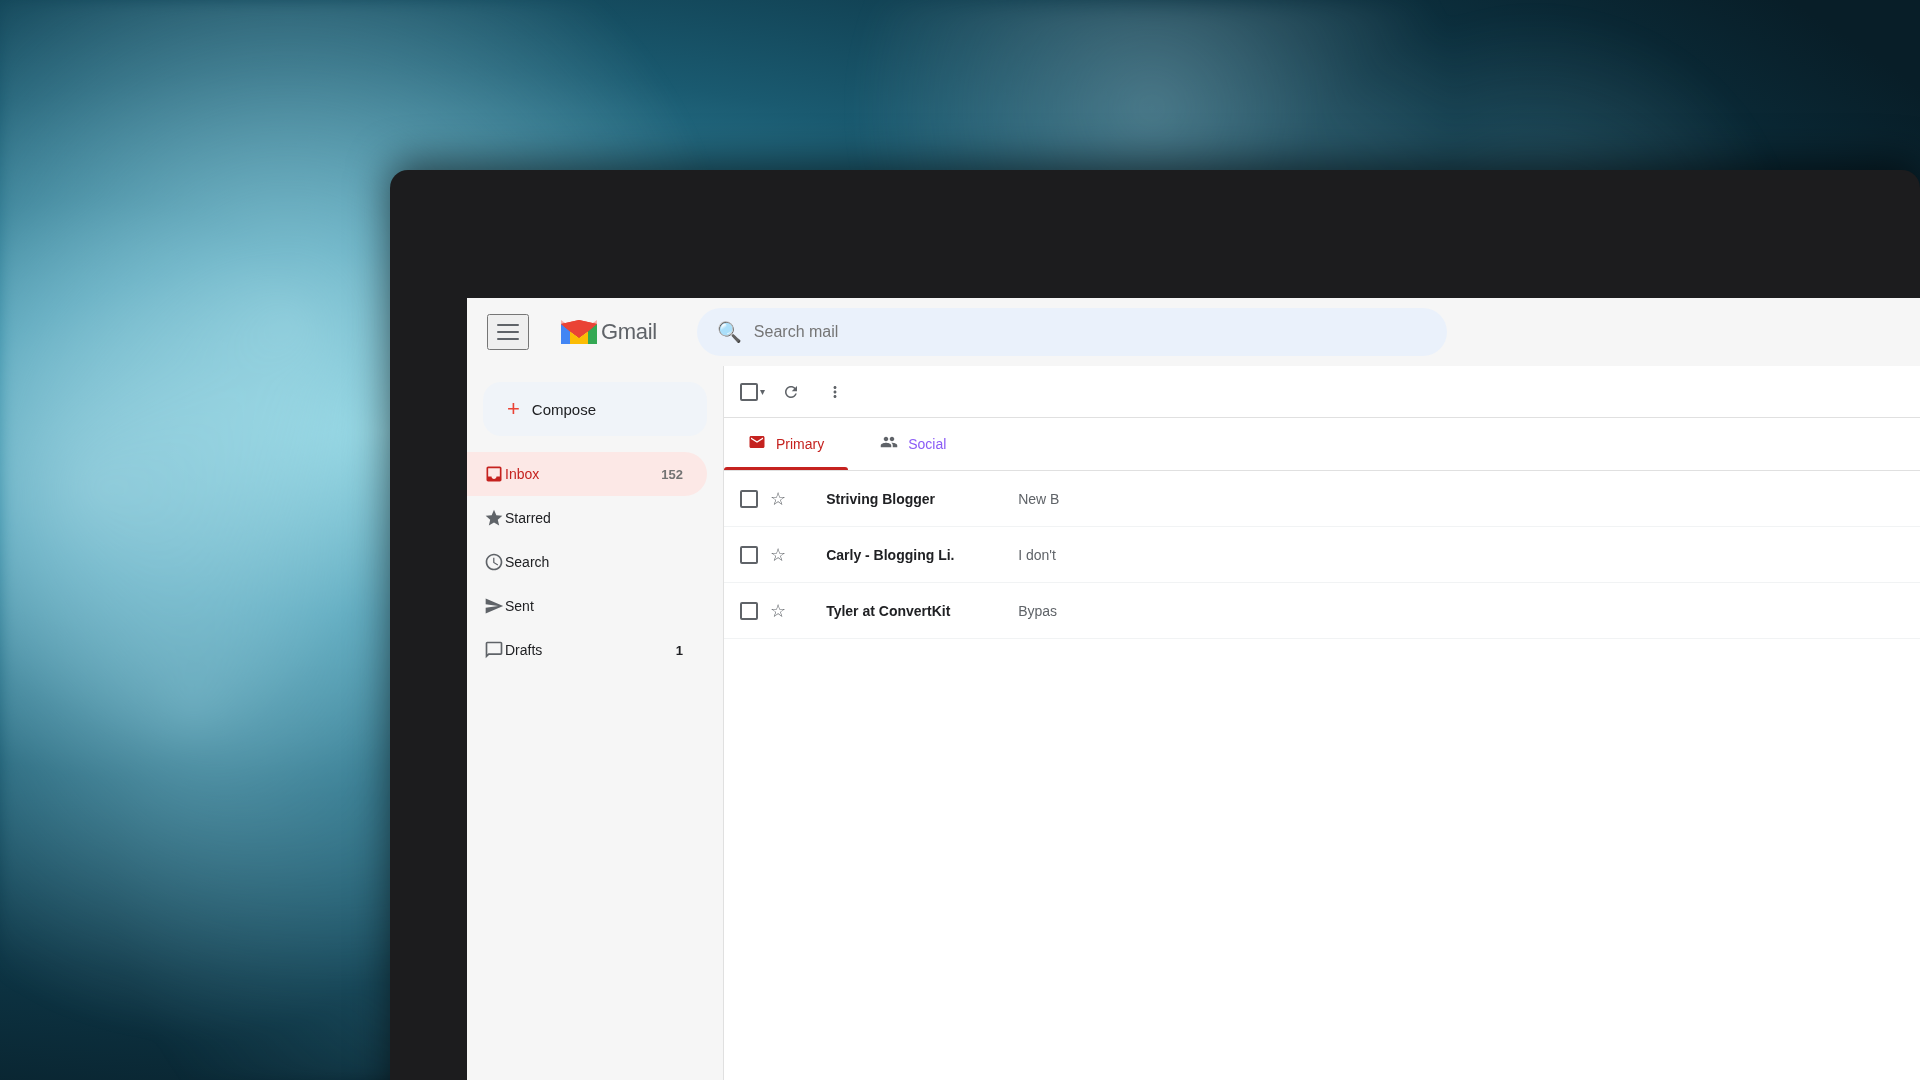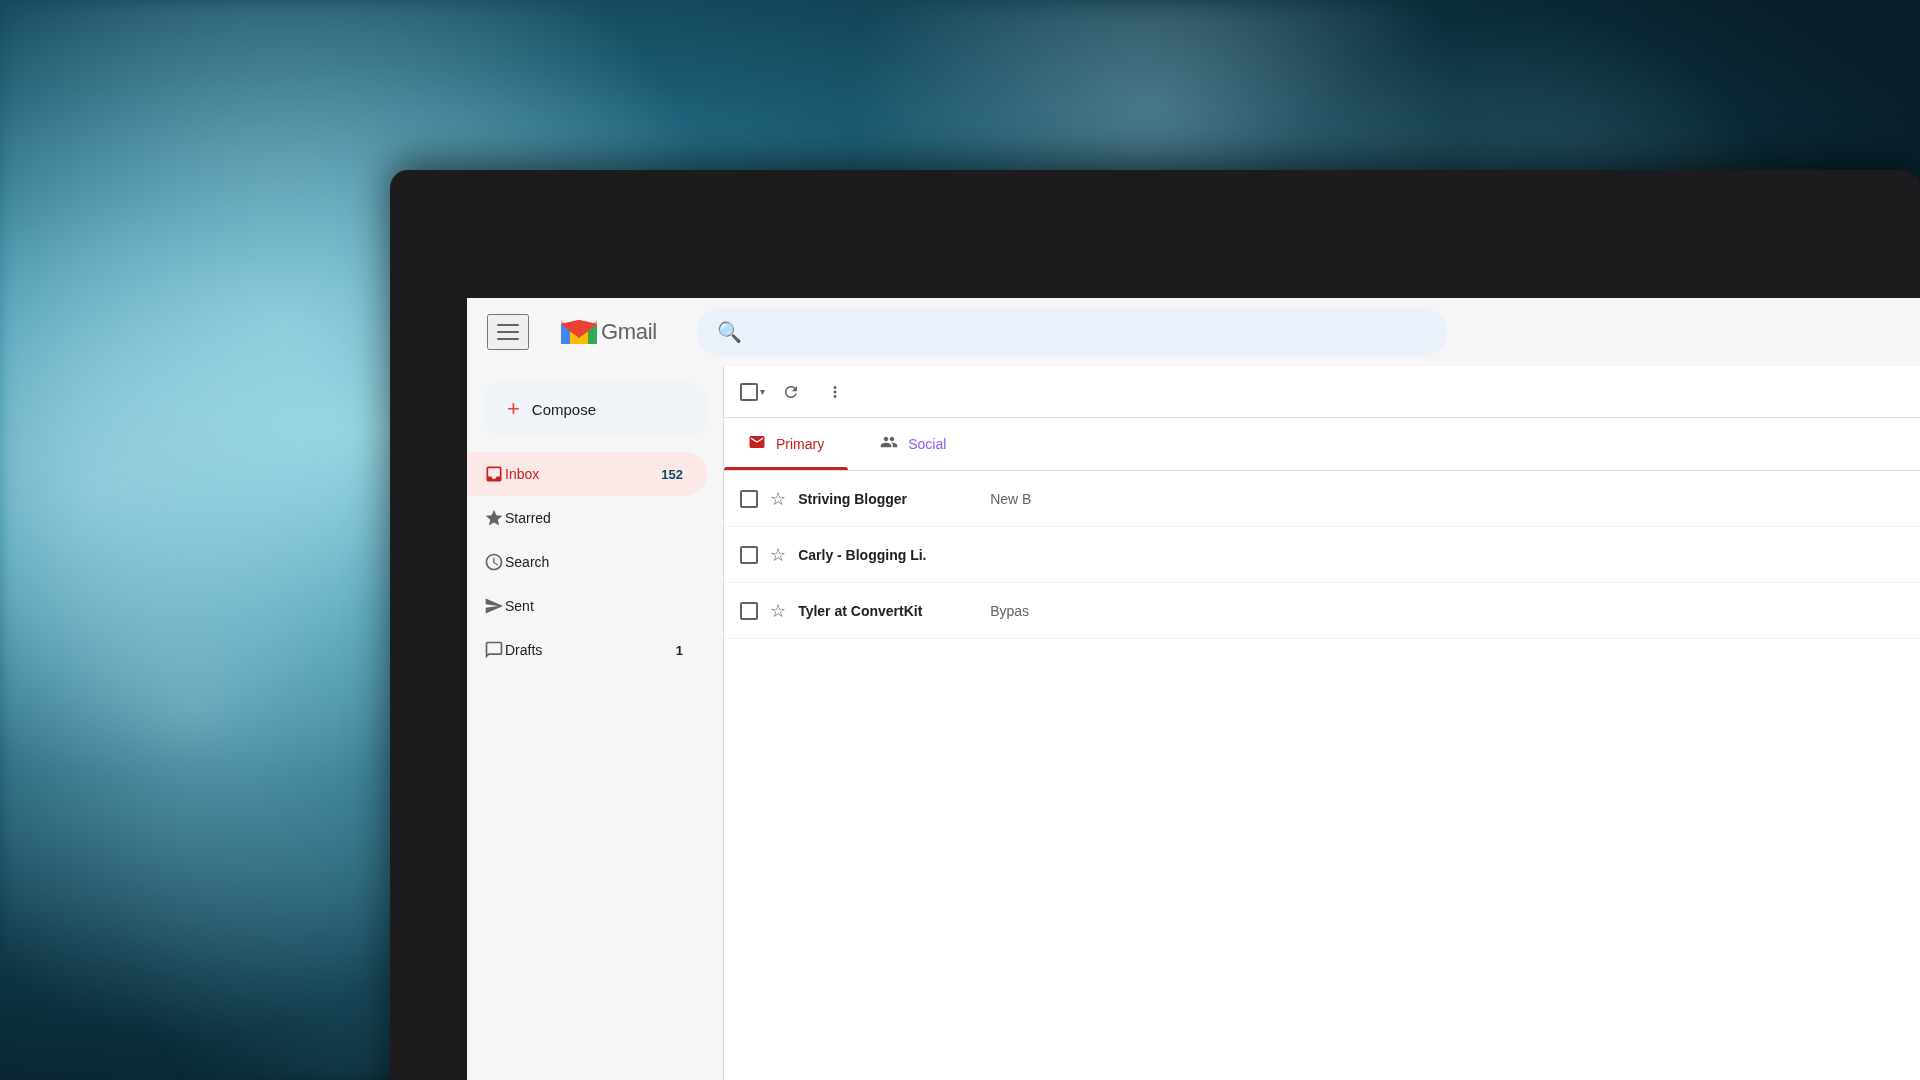--- a/index.html
+++ b/index.html
@@ -223,21 +223,21 @@
       color: #c5221f;
     }
 
     .nav-item-count {
       font-size: 13px;
       font-weight: 600;
       color: #202124;
     }
 
     .nav-item.active .nav-item-count {
-      color: #0c4a6e;
+      color: #737373;
     }
 
     
     .email-area {
       flex: 1;
       display: flex;
       flex-direction: column;
       background: #fff;
       border-left: 1px solid #e0e0e0;
       overflow: hidden;
@@ -356,20 +356,21 @@
 
     .email-sender {
       font-size: 14px;
       font-weight: 600;
       color: #202124;
       width: 180px;
       flex-shrink: 0;
       white-space: nowrap;
       overflow: hidden;
       text-overflow: ellipsis;
+      margin-left: 28px;
     }
 
     .email-preview {
       font-size: 14px;
       color: #5f6368;
       flex: 1;
       white-space: nowrap;
       overflow: hidden;
       text-overflow: ellipsis;
     }
@@ -415,20 +416,21 @@
         <polygon points="0,26 9,26 9,13.5 0,6" fill="#4285F4"></polygon>
         <polygon points="27,26 36,26 36,6 27,13.5" fill="#34A853"></polygon>
         <polygon points="0,6 9,13.5 18,20 27,13.5 36,6 18,2" fill="#EA4335"></polygon>
         <polygon points="9,13.5 9,26 27,26 27,13.5 18,20" fill="#FBBC04"></polygon>
       </svg>
       <span class="gmail-text">Gmail</span>
     </div>
 
     <div class="search-bar">
       <span class="search-icon-wrap">🔍</span>
+      <input class="search-input" type="text" placeholder="Search mail" style="">
     </div>
 
   </div>
 
   <div class="main-content">
 
     <div class="sidebar">
 
       <button class="compose-btn">
         <span class="compose-plus">+</span>
@@ -531,20 +533,21 @@
           <div class="email-checkbox"></div>
           <span class="email-star">☆</span>
           <span class="email-sender">Striving Blogger</span>
           <span class="email-preview">New B</span>
         </div>
 
         <div class="email-row">
           <div class="email-checkbox"></div>
           <span class="email-star">☆</span>
           <span class="email-sender">Carly - Blogging Li.</span>
+          <span class="email-preview">I don't</span>
         </div>
 
         <div class="email-row">
           <div class="email-checkbox"></div>
           <span class="email-star">☆</span>
           <span class="email-sender">Tyler at ConvertKit</span>
           <span class="email-preview">Bypas</span>
         </div>
 
       </div>

